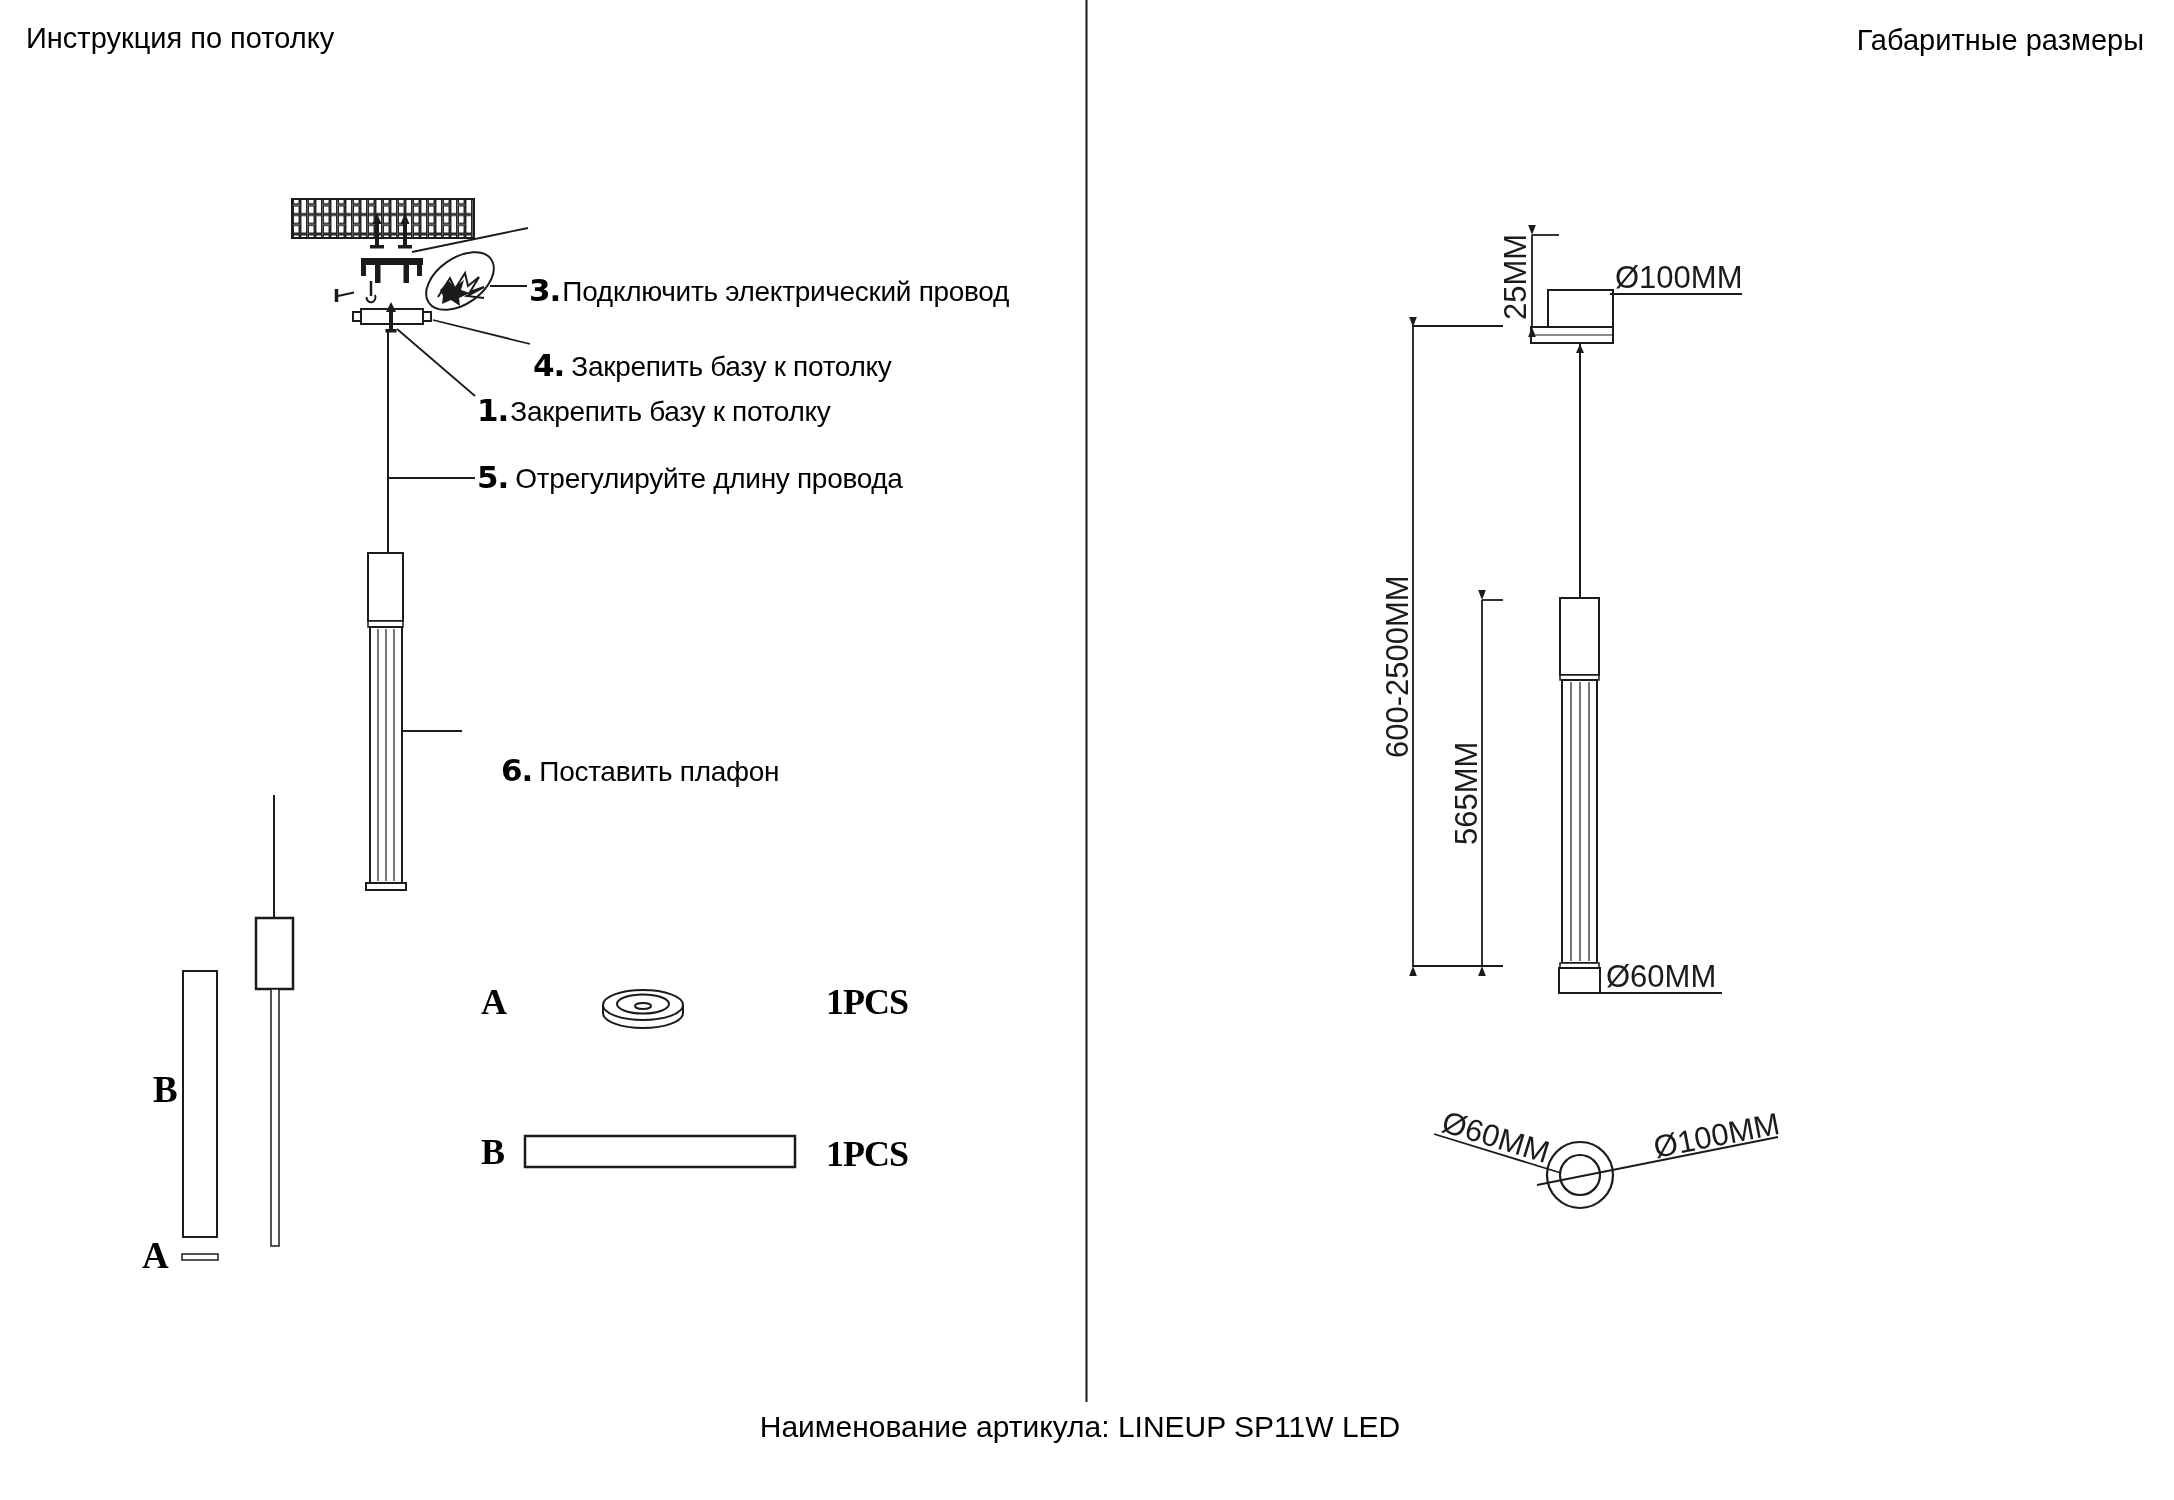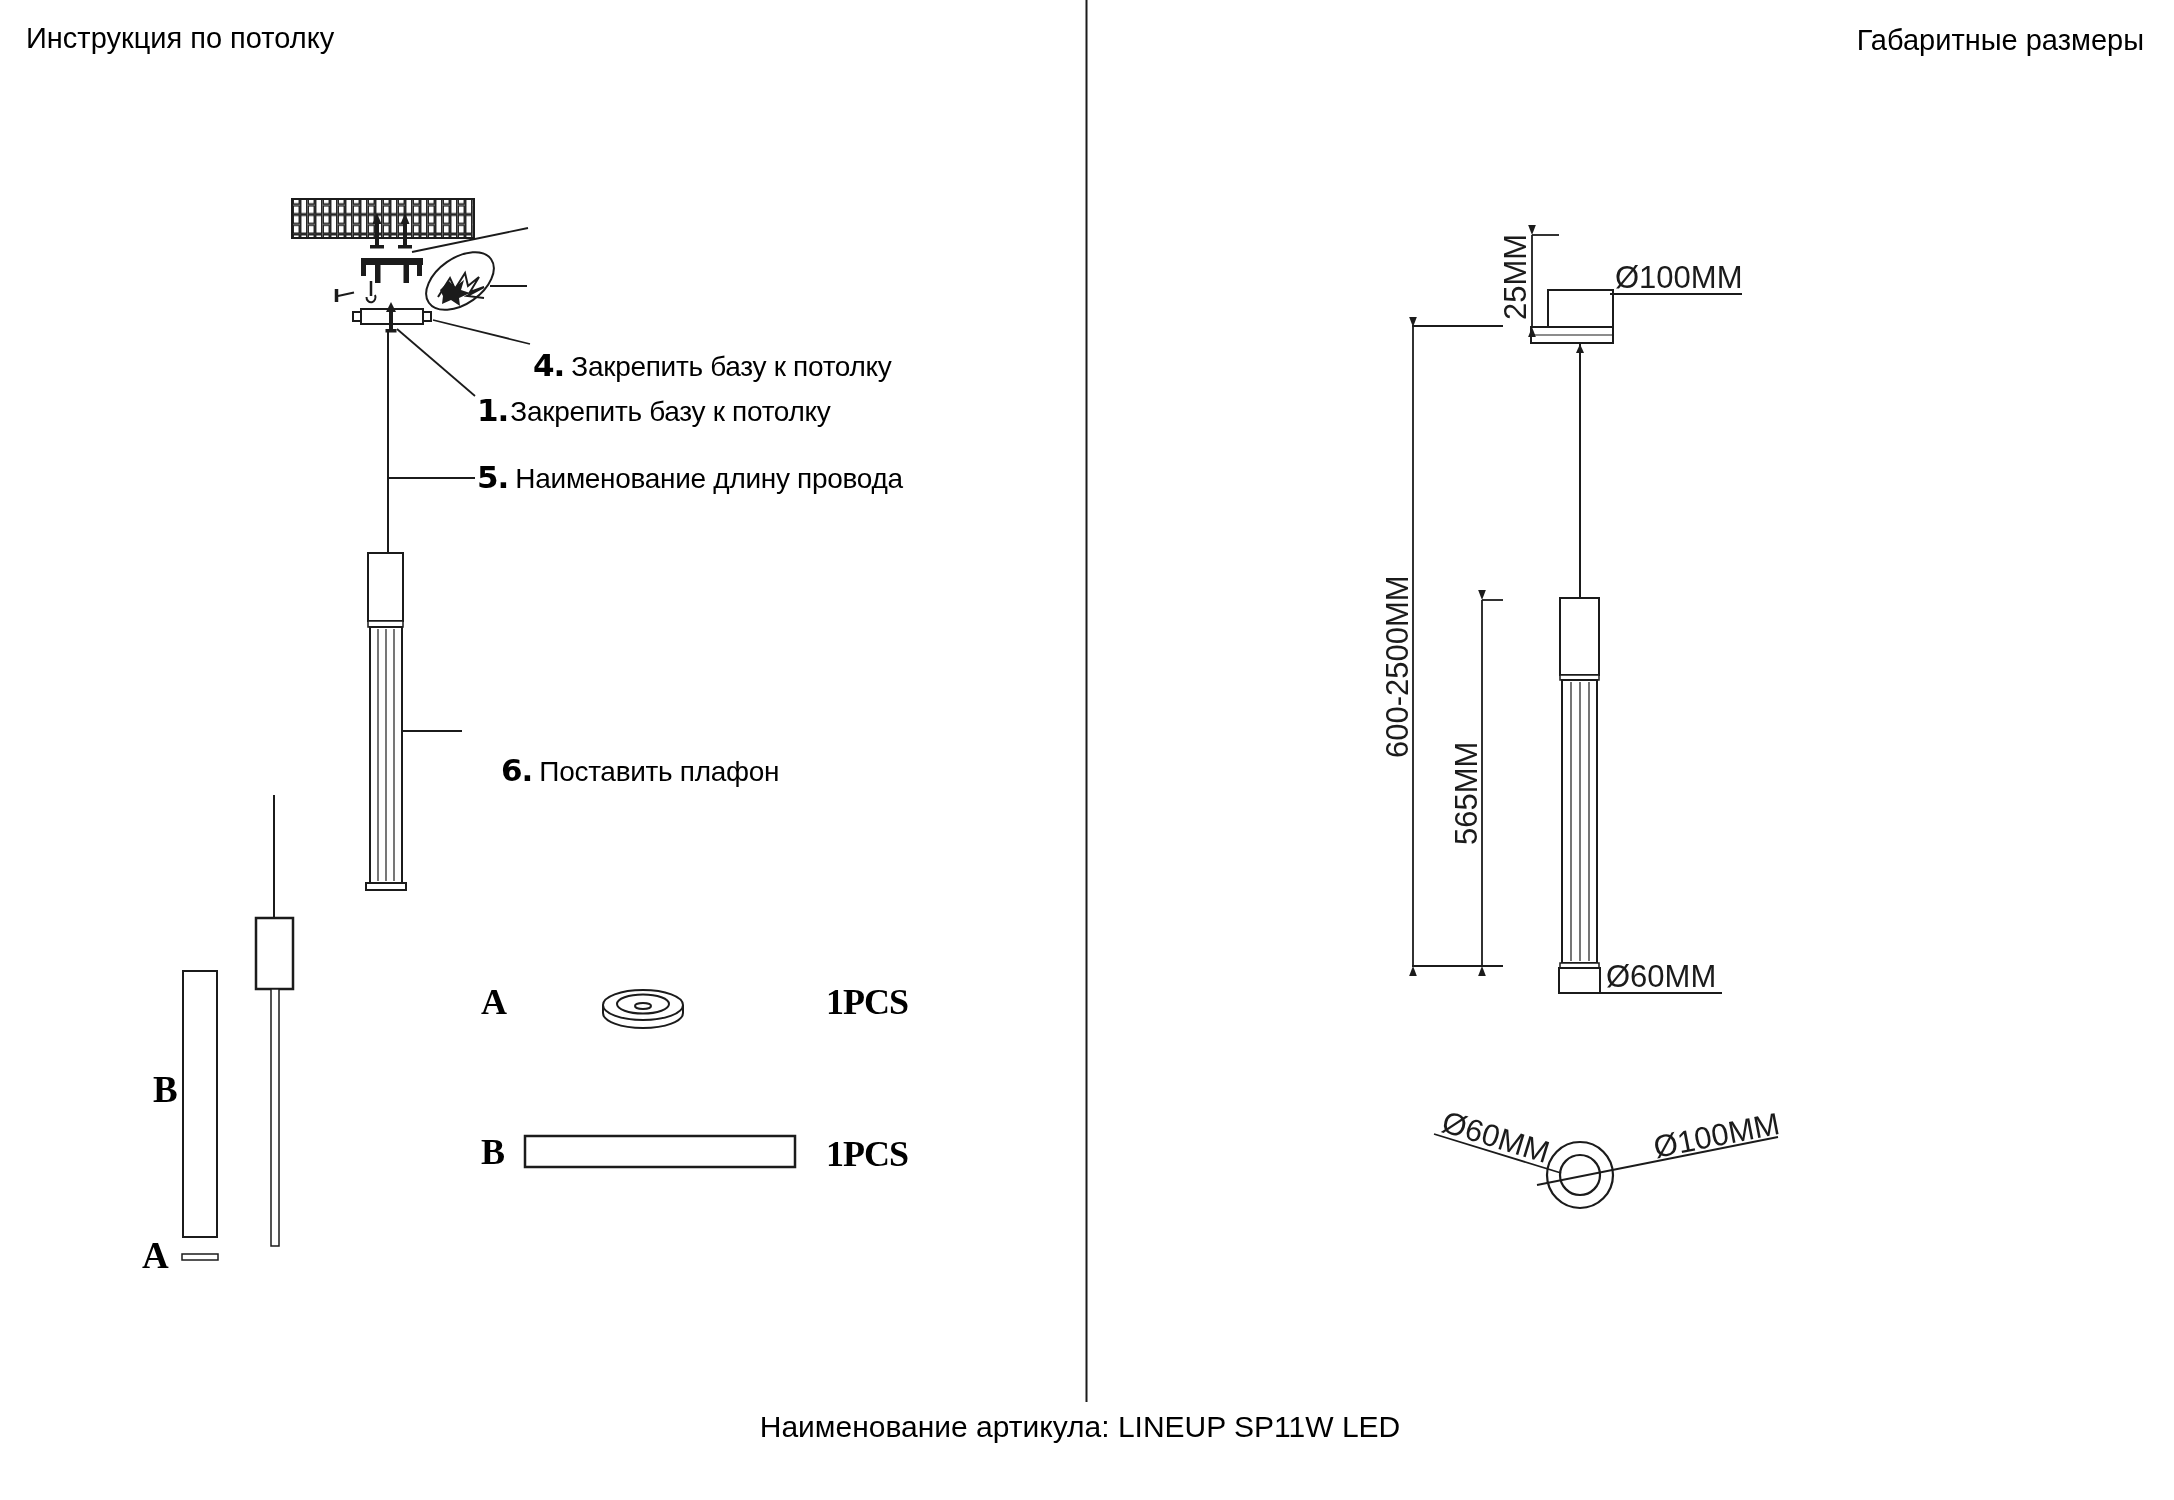--- a/index.html
+++ b/index.html
@@ -178,28 +178,31 @@
       <text class="dim-text" transform="translate(1440,1131) rotate(17)">Ø60MM</text>
       <text class="dim-text" transform="translate(1656,1158) rotate(-11)">Ø100MM</text>
     </g>
 
     <line x1="1086.5" y1="0" x2="1086.5" y2="1402" stroke="#1b1b1b" stroke-width="2"></line>
   </svg>
 
   <div class="abs title title-left">Инструкция по потолку</div>
   <div class="abs title title-right">Габаритные размеры</div>
 
+  <div class="abs step tight" style="left:529px;top:272px;">
+    <span class="step-num">3.</span><span class="step-text">Подключить электрический провод</span>
+  </div>
   <div class="abs step" style="left:533px;top:332px;margin-top:15px;">
     <span class="step-num">4.</span><span class="step-text">Закрепить базу к потолку</span>
   </div>
   <div class="abs step tight" style="left:477px;top:392px;">
     <span class="step-num">1.</span><span class="step-text">Закрепить базу к потолку</span>
   </div>
   <div class="abs step" style="left:477px;top:459px;">
-    <span class="step-num">5.</span><span class="step-text">Наименование длину провода</span>
+    <span class="step-num">5.</span><span class="step-text">Отрегулируйте длину провода</span>
   </div>
   <div class="abs step" style="left:465px;top:752px;margin-left:36px;">
     <span class="step-num">6.</span><span class="step-text">Поставить плафон</span>
   </div>
 
   <div class="abs marker" style="left:481px;top:981px;">A</div>
   <div class="abs qty" style="left:826px;top:981px;">1PCS</div>
   <div class="abs marker" style="left:481px;top:1131px;">B</div>
   <div class="abs qty" style="left:826px;top:1133px;">1PCS</div>
 

